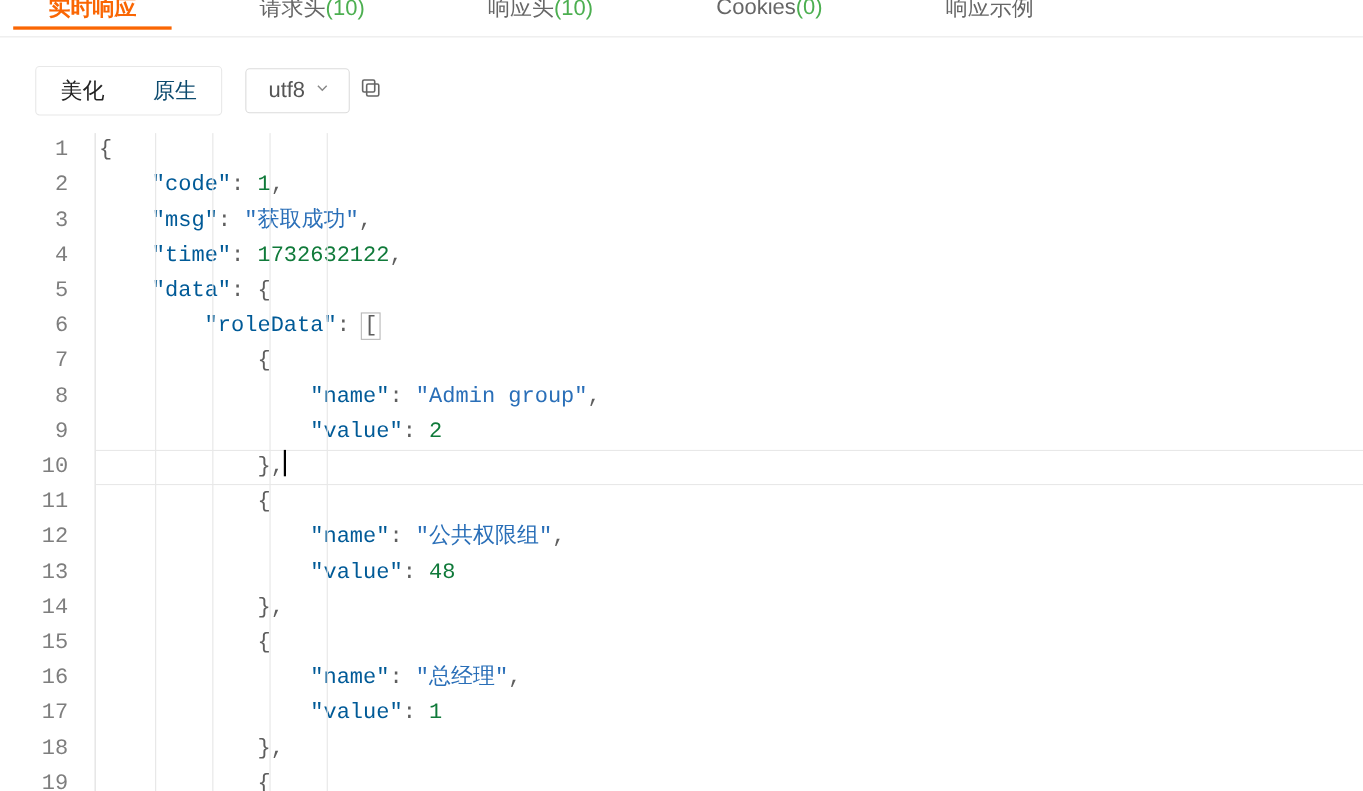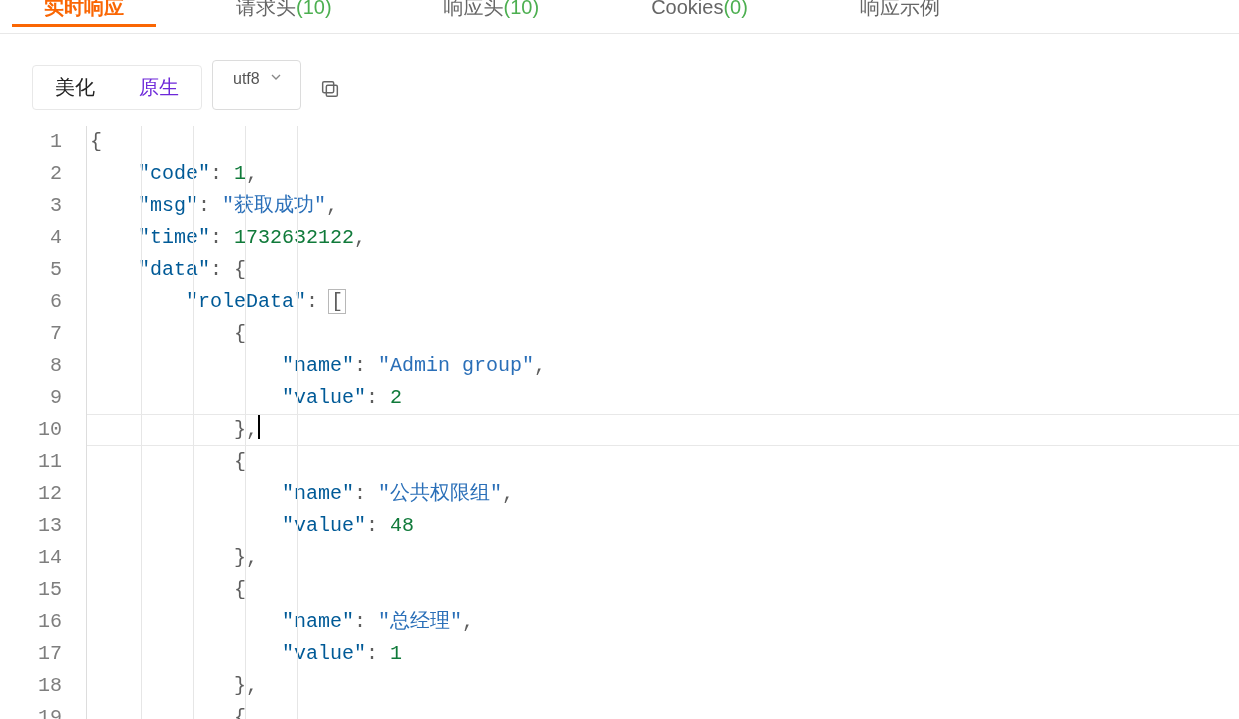--- a/index.html
+++ b/index.html
@@ -42,50 +42,51 @@
     position: absolute;
     left: 0; right: 0; bottom: -0px;
     height: 3px;
     background: #fa6603;
   }
   .count-green { color: #4caf50; }
 
   
   .toolbar {
     display: flex;
-    align-items: flex-end;
-    gap: 10px;
+    align-items: center;
+    gap: 0;
     margin: 26px 0 0 32px;
   }
   .segmented {
     display: flex;
     border: 1px solid #e8e8e8;
     border-radius: 4px;
     overflow: hidden;
   }
   .segmented .seg {
     padding: 8px 22px;
-    color: #6d28d9;
+    color: #0c4a6e;
     font-size: 20px;
     cursor: pointer;
     user-select: none;
   }
   .segmented .seg.active {
     color: #222;
   }
   .enc-select {
     display: flex;
     align-items: center;
     gap: 8px;
     border: 1px solid #dcdcdc;
     border-radius: 4px;
-    padding: 8px 16px 20px 20px;
+    padding: 8px 16px 8px 20px;
     color: #555;
-    font-size: 16px;
+    font-size: 20px;
     cursor: pointer;
+    margin-left: 21px;
   }
   .enc-select .chev { color: #888; }
   .icon-btn {
     width: 38px; height: 38px;
     display: flex; align-items: center; justify-content: center;
     color: #666;
     cursor: pointer;
   }
 
   

